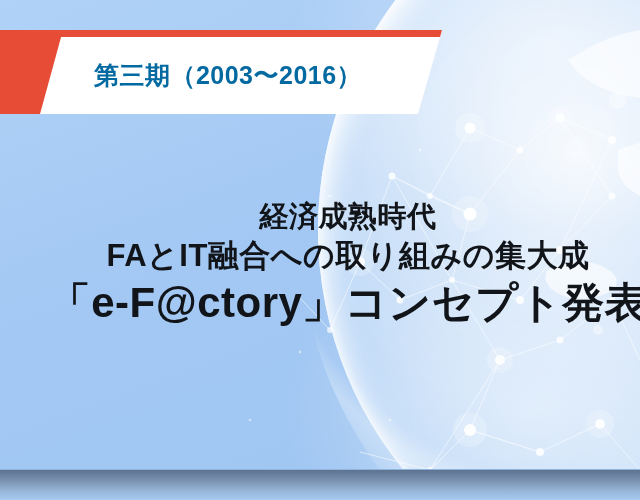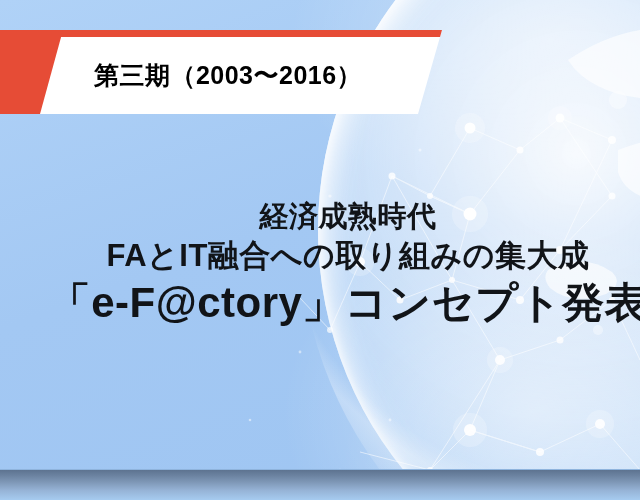--- a/index.html
+++ b/index.html
@@ -54,21 +54,21 @@
     -webkit-clip-path:polygon(0 0, 442px 0, 418px 84px, 0 84px);
     clip-path:polygon(0 0, 442px 0, 418px 84px, 0 84px);}
   .banner-stripe{position:absolute;left:0;top:0;width:442px;height:7px;background:#e64c36;
     -webkit-clip-path:polygon(0 0, 442px 0, 440px 7px, 0 7px);
     clip-path:polygon(0 0, 442px 0, 440px 7px, 0 7px);}
   .banner-red{position:absolute;left:0;top:0;width:70px;height:84px;background:#e64c36;
     -webkit-clip-path:polygon(0 0, 63px 0, 40px 84px, 0 84px);
     clip-path:polygon(0 0, 63px 0, 40px 84px, 0 84px);}
   .banner-label{position:absolute;left:0;top:7px;width:420px;height:77px;
     display:flex;align-items:center;justify-content:center;
-    color:#000000;font-weight:bold;font-size:25px;letter-spacing:.5px;
+    color:#0369a1;font-weight:bold;font-size:25px;letter-spacing:.5px;
     white-space:nowrap;padding-left:36px;box-sizing:border-box;}
 
   
   .headline{position:absolute;left:0;top:198px;width:640px;text-align:center;
     color:#111418;font-weight:bold;line-height:1.30;letter-spacing:.5px;padding-left:28px;}
   .hl-1{font-size:29px;}
   .hl-2{font-size:31px;}
   .hl-3{font-size:42px;}
 </style>
 </head>

